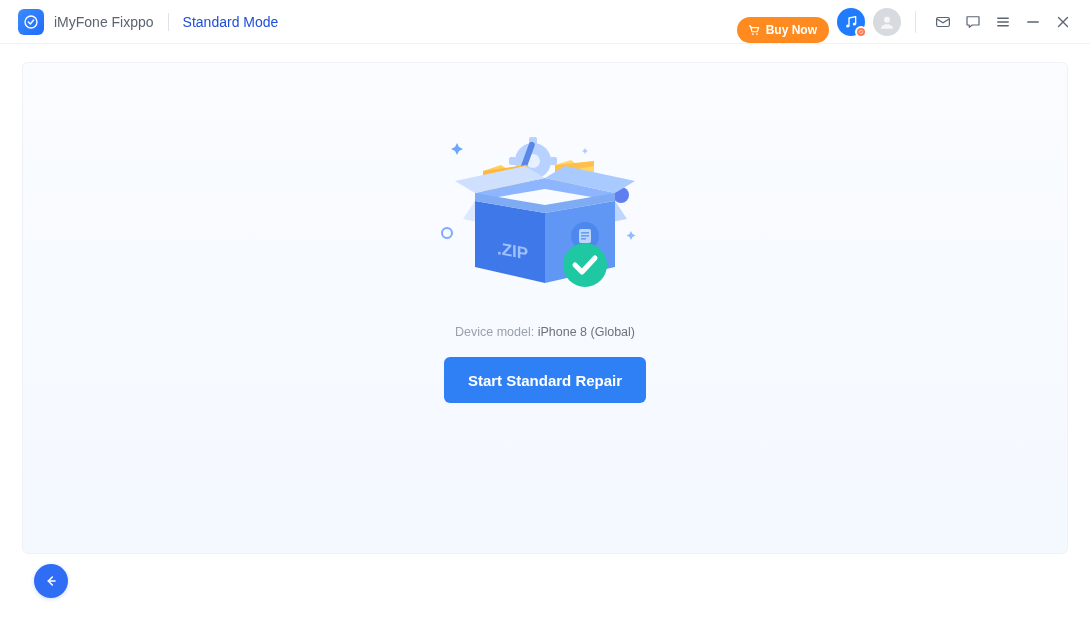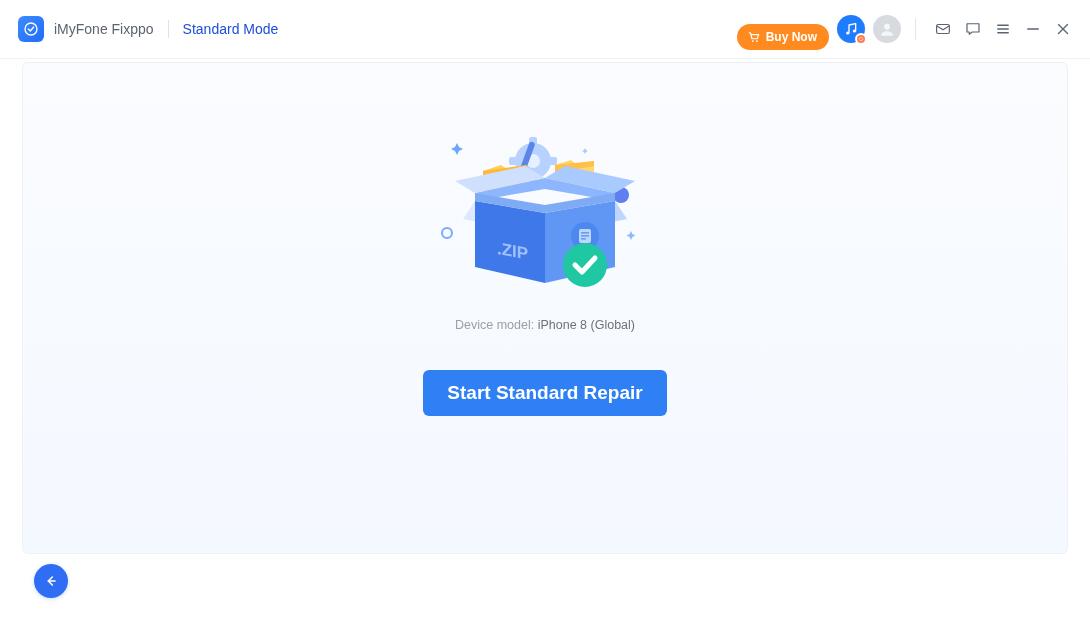--- a/index.html
+++ b/index.html
@@ -5,21 +5,21 @@
   * { box-sizing: border-box; margin: 0; padding: 0; }
   html, body { width: 1090px; height: 620px; font-family: "Segoe UI", Arial, sans-serif; background:#fff; }
   body { position:relative; overflow:hidden; }
 
   
   .orange-stub { position:absolute; top:0; left:0; width:6px; height:40px; background:#f59a0a; z-index:0;}
 
   
   .titlebar {
     position:relative;
-    height:59px;
+    height:44px;
     width:100%;
     background:#ffffff;
     display:flex;
     align-items:center;
     padding:0 14px 0 18px;
     border-bottom:1px solid #f0f2f5;
     z-index:2;
   }
   .app-logo {
     width:26px; height:26px; border-radius:6px;
@@ -74,32 +74,32 @@
     align-items:center;
     padding-top:70px;
   }
 
   
   .illus { width:220px; height:175px; position:relative; }
   .illus svg { position:absolute; top:0; left:0; }
 
   .firmware-line { margin-top:40px; color:#42474e; font-size:14.5px; }
   .firmware-line .ver { font-weight:700; }
-  .device-line { margin-top:10px; color:#9aa1aa; font-size:12.5px; }
+  .device-line { margin-top:17px; color:#9aa1aa; font-size:12.5px; }
   .device-line .model { color:#6d737b; }
 
   .start-btn {
-    margin-top:38px;
+    margin-top:18px;
     background:#2f80f5;
     color:#fff;
     border:none;
     border-radius:6px;
     height:46px;
     padding:0 24px;
-    font-size:19px;
+    font-size:15px;
     font-weight:700;
     cursor:pointer;
   }
 
   
   .back-btn {
     position:absolute;
     left:34px; bottom:22px;
     width:34px; height:34px;
     border-radius:50%;

